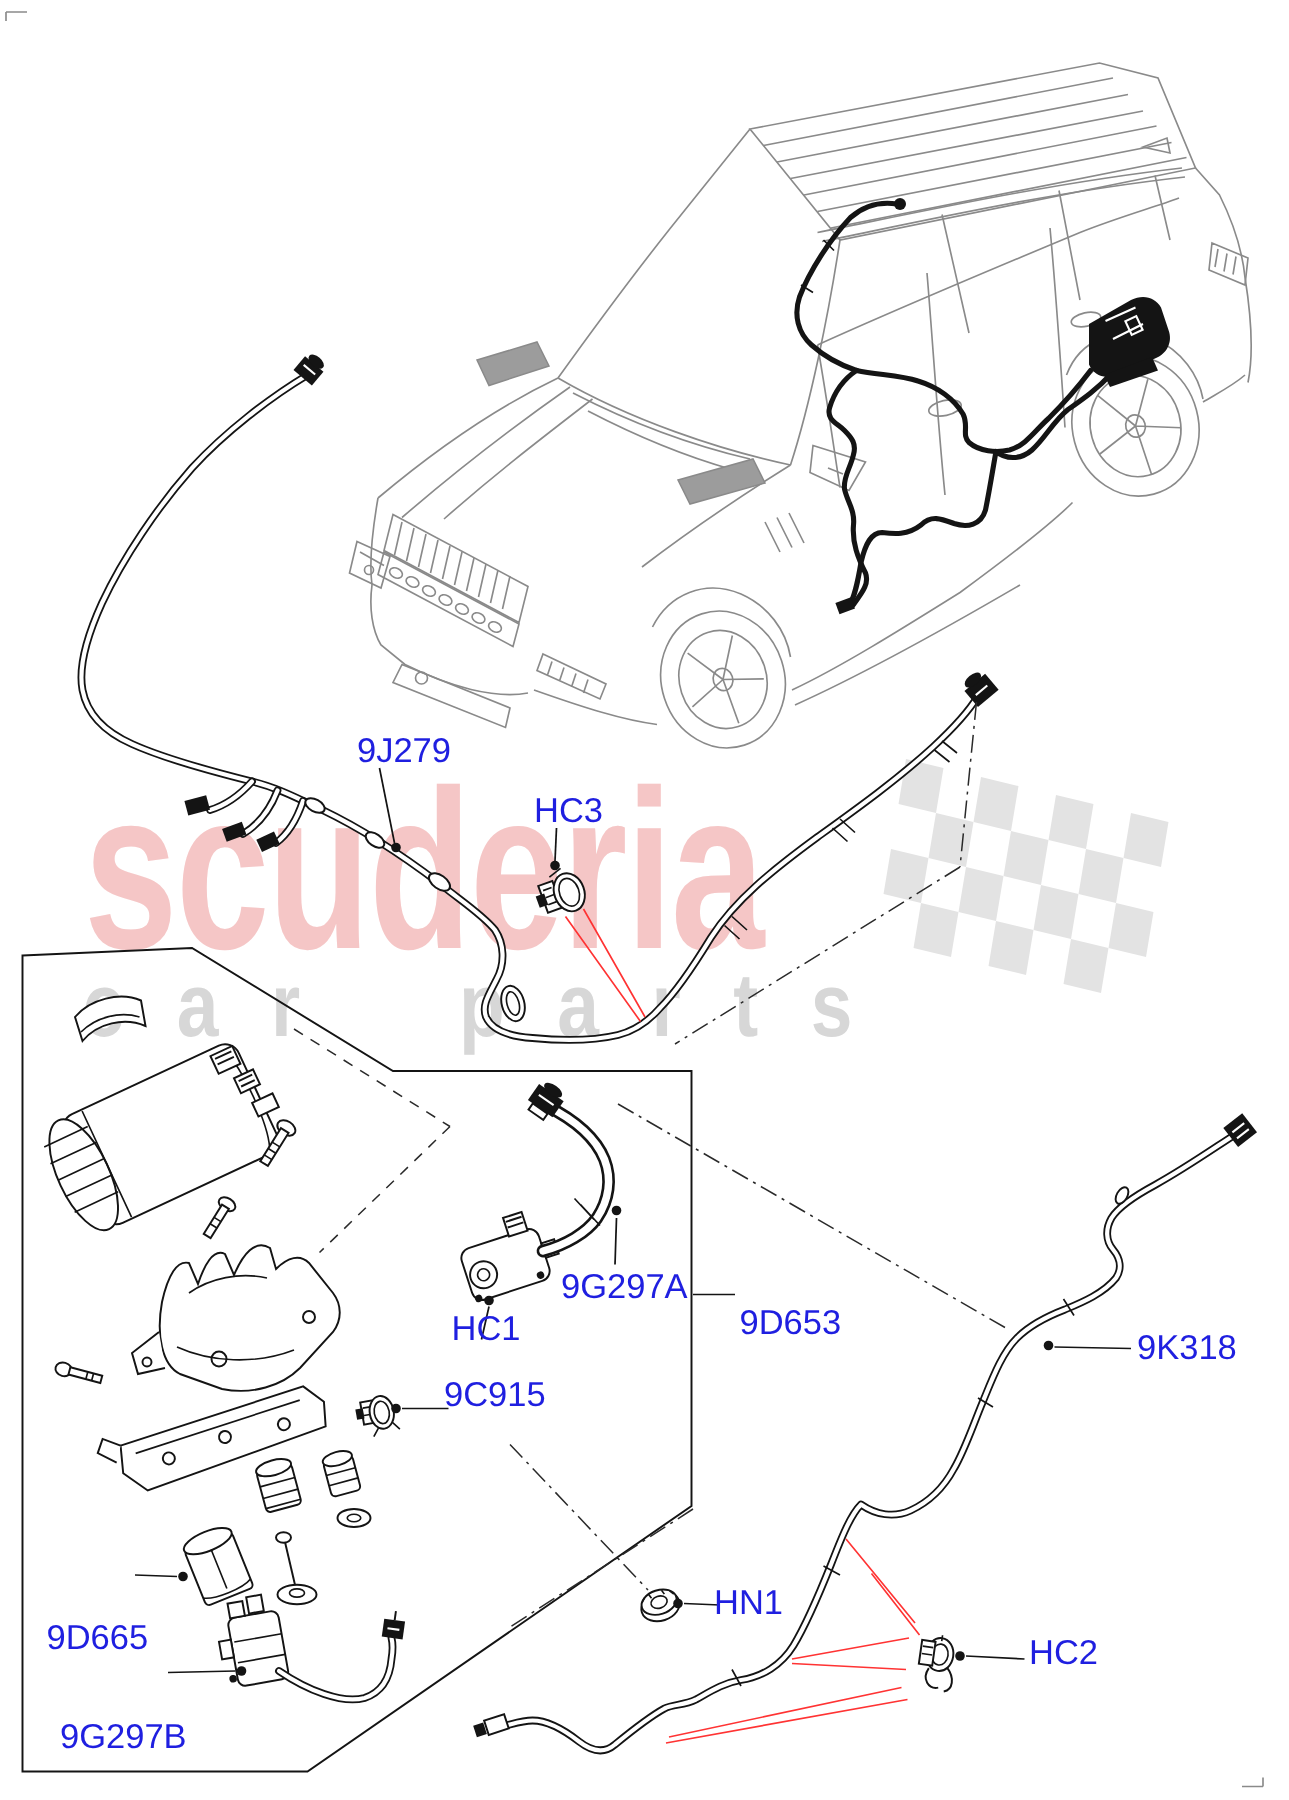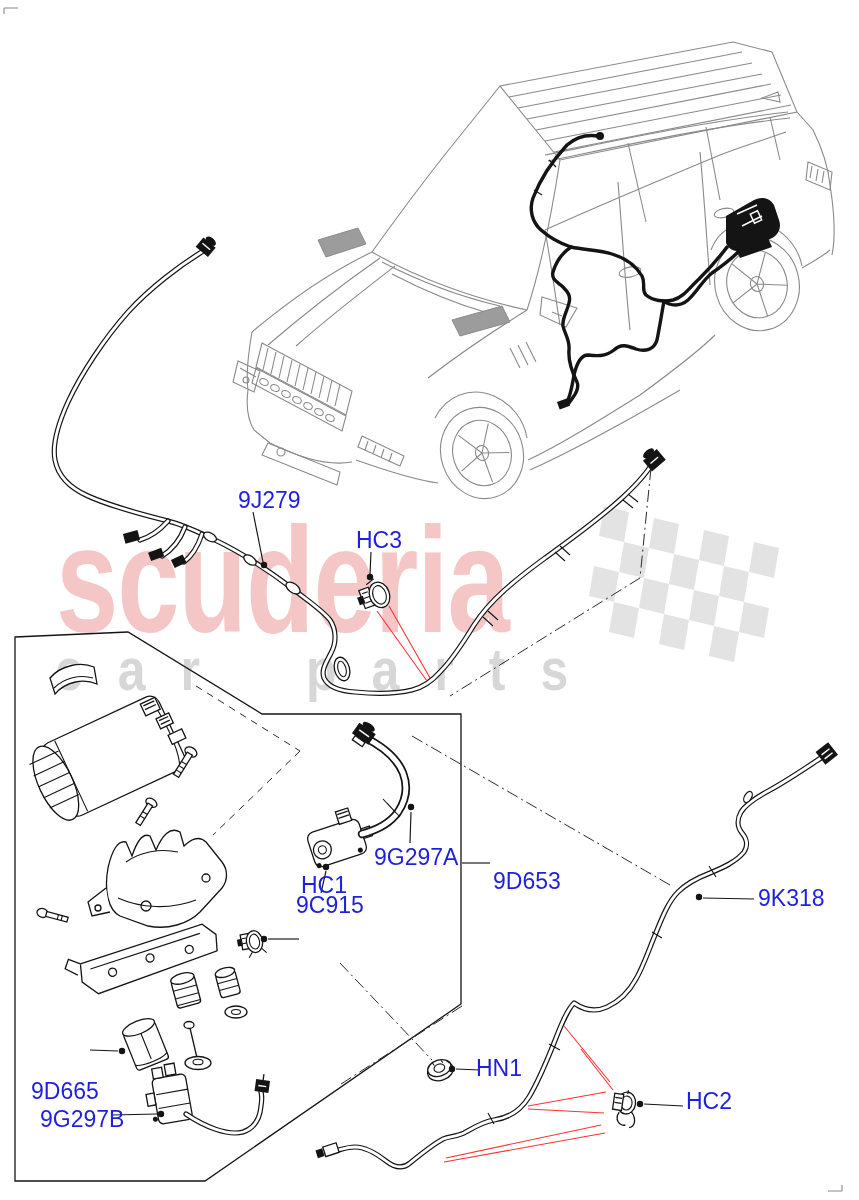--- a/index.html
+++ b/index.html
@@ -402,21 +402,21 @@
         <circle class="dot" cx="640" cy="1104" r="3.2"></circle>
       <path class="ldr" d="M754,899 L703,898"></path>
         <circle class="dot" cx="699" cy="897" r="3.2"></circle>
     </g>
   </svg>
 
   <div class="plabel" style="left:238px;top:491px">9J279</div>
   <div class="plabel" style="left:356px;top:531px">HC3</div>
   <div class="plabel" style="left:374px;top:848px">9G297A</div>
   <div class="plabel" style="left:493px;top:872px">9D653</div>
-  <div class="plabel" style="left:296px;top:896px">9C915</div>
+  <div class="plabel" style="left:296px;top:920px">9C915</div>
   <div class="plabel" style="left:301px;top:876px">HC1</div>
   <div class="plabel" style="left:31px;top:1082px">9D665</div>
-  <div class="plabel" style="left:40px;top:1110px">9G297B</div>
+  <div class="plabel" style="left:40px;top:1148px">9G297B</div>
   <div class="plabel" style="left:476px;top:1059px">HN1</div>
   <div class="plabel" style="left:686px;top:1092px">HC2</div>
   <div class="plabel" style="left:758px;top:889px">9K318</div>
 
 </div>
 
 </body></html>

